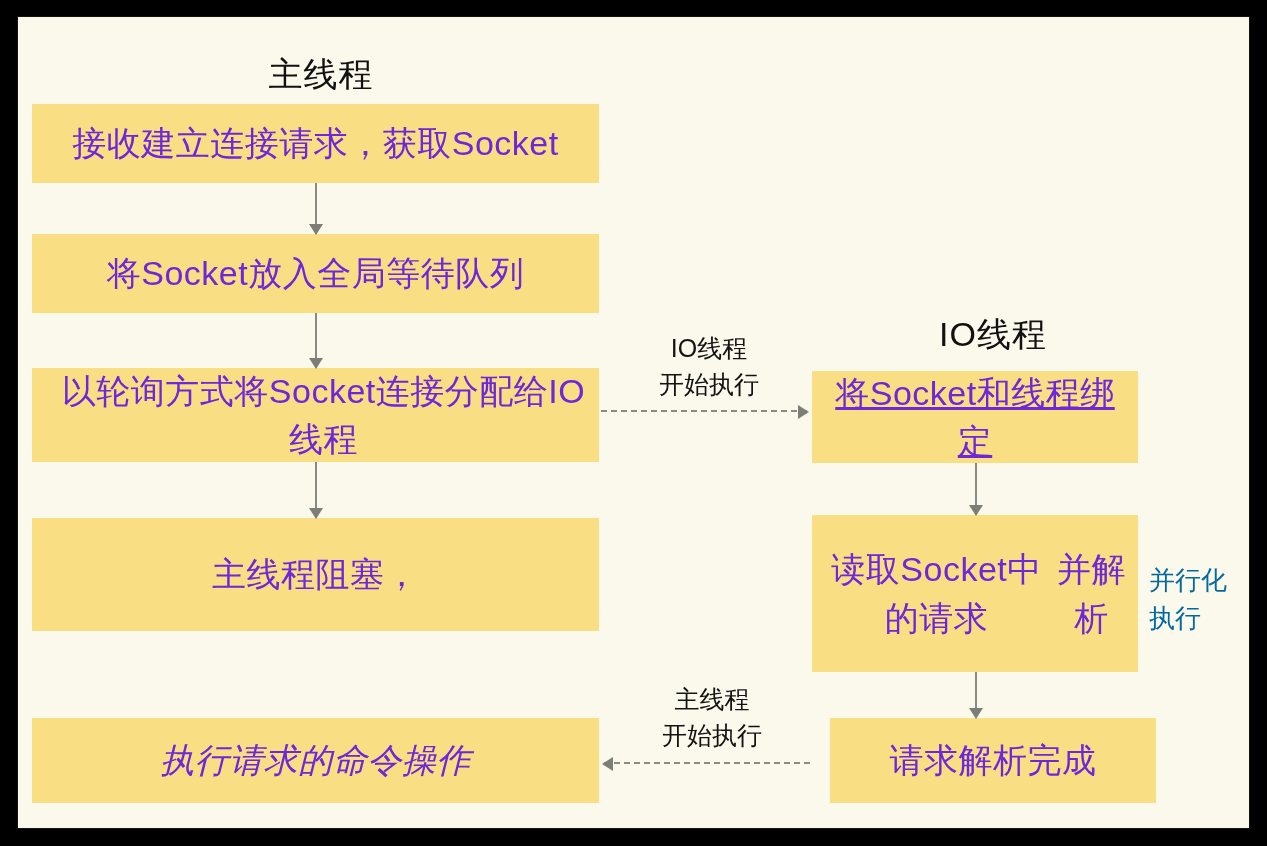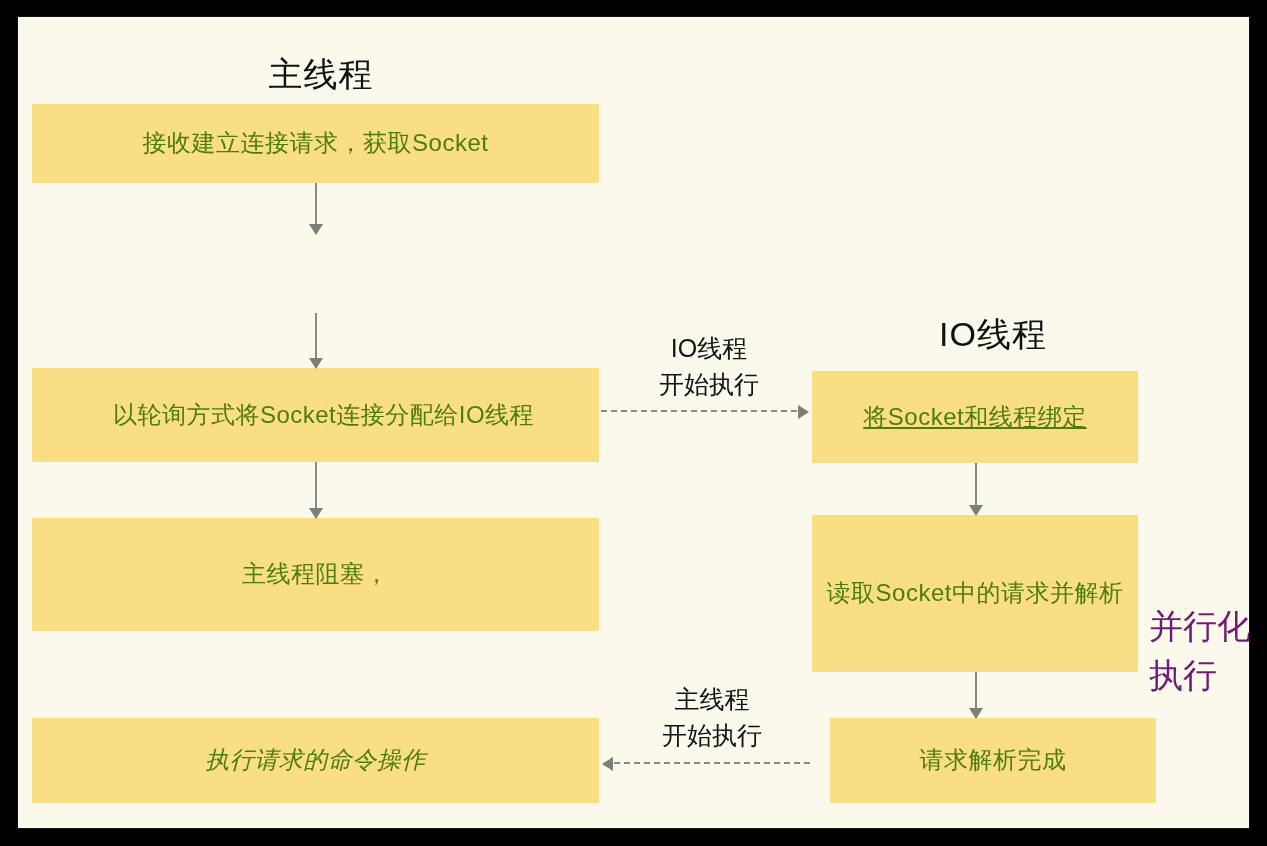--- a/index.html
+++ b/index.html
@@ -32,41 +32,40 @@
     color: #111111;
     letter-spacing: 1px;
     white-space: nowrap;
     text-align: center;
     line-height: 1;
   }
 
   .node {
     position: absolute;
     background: #FADE83;
-    color: #4d7c0f;
+    color: #6d28d9;
     display: flex;
     align-items: center;
     justify-content: center;
     text-align: center;
-    font-size: 24px;
+    font-size: 34px;
     line-height: 1.42;
     letter-spacing: 0.5px;
     box-sizing: border-box;
     padding: 4px 8px;
   }
   .node span { display: block; }
 
   .side-note {
     position: absolute;
-    font-size: 34px;
+    font-size: 26px;
     line-height: 1.45;
-    color: #701a75;
+    color: #0369a1;
     text-align: left;
     white-space: nowrap;
-    margin-top: 40px;
   }
 
   .edge-label {
     position: absolute;
     font-size: 25px;
     line-height: 1.42;
     color: #131313;
     text-align: center;
     white-space: nowrap;
   }
@@ -118,20 +117,23 @@
 <div id="canvas">
 
   <div class="lane-title" style="left:178px; top:40px; width:250px;">主线程</div>
 
   <div class="lane-title" style="left:855px; top:300px; width:240px;">IO线程</div>
 
   <div class="node" style="left:14px; top:87px; width:567px; height:79px;">
     <span>接收建立连接请求，获取Socket</span>
   </div>
 
+  <div class="node" style="left:14px; top:217px; width:567px; height:79px;">
+    <span>将Socket放入全局等待队列</span>
+  </div>
 
   <div class="node" style="left:14px; top:351px; width:567px; height:94px;padding-left:24px;">
     <span>以轮询方式将Socket连接分配给IO线程</span>
   </div>
 
   <div class="node" style="left:14px; top:501px; width:567px; height:113px; flex-direction:column;text-align:center;">
     <span>主线程阻塞，</span>
   </div>
 
   <div class="node" style="left:14px; top:701px; width:567px; height:85px;font-style:italic;">

